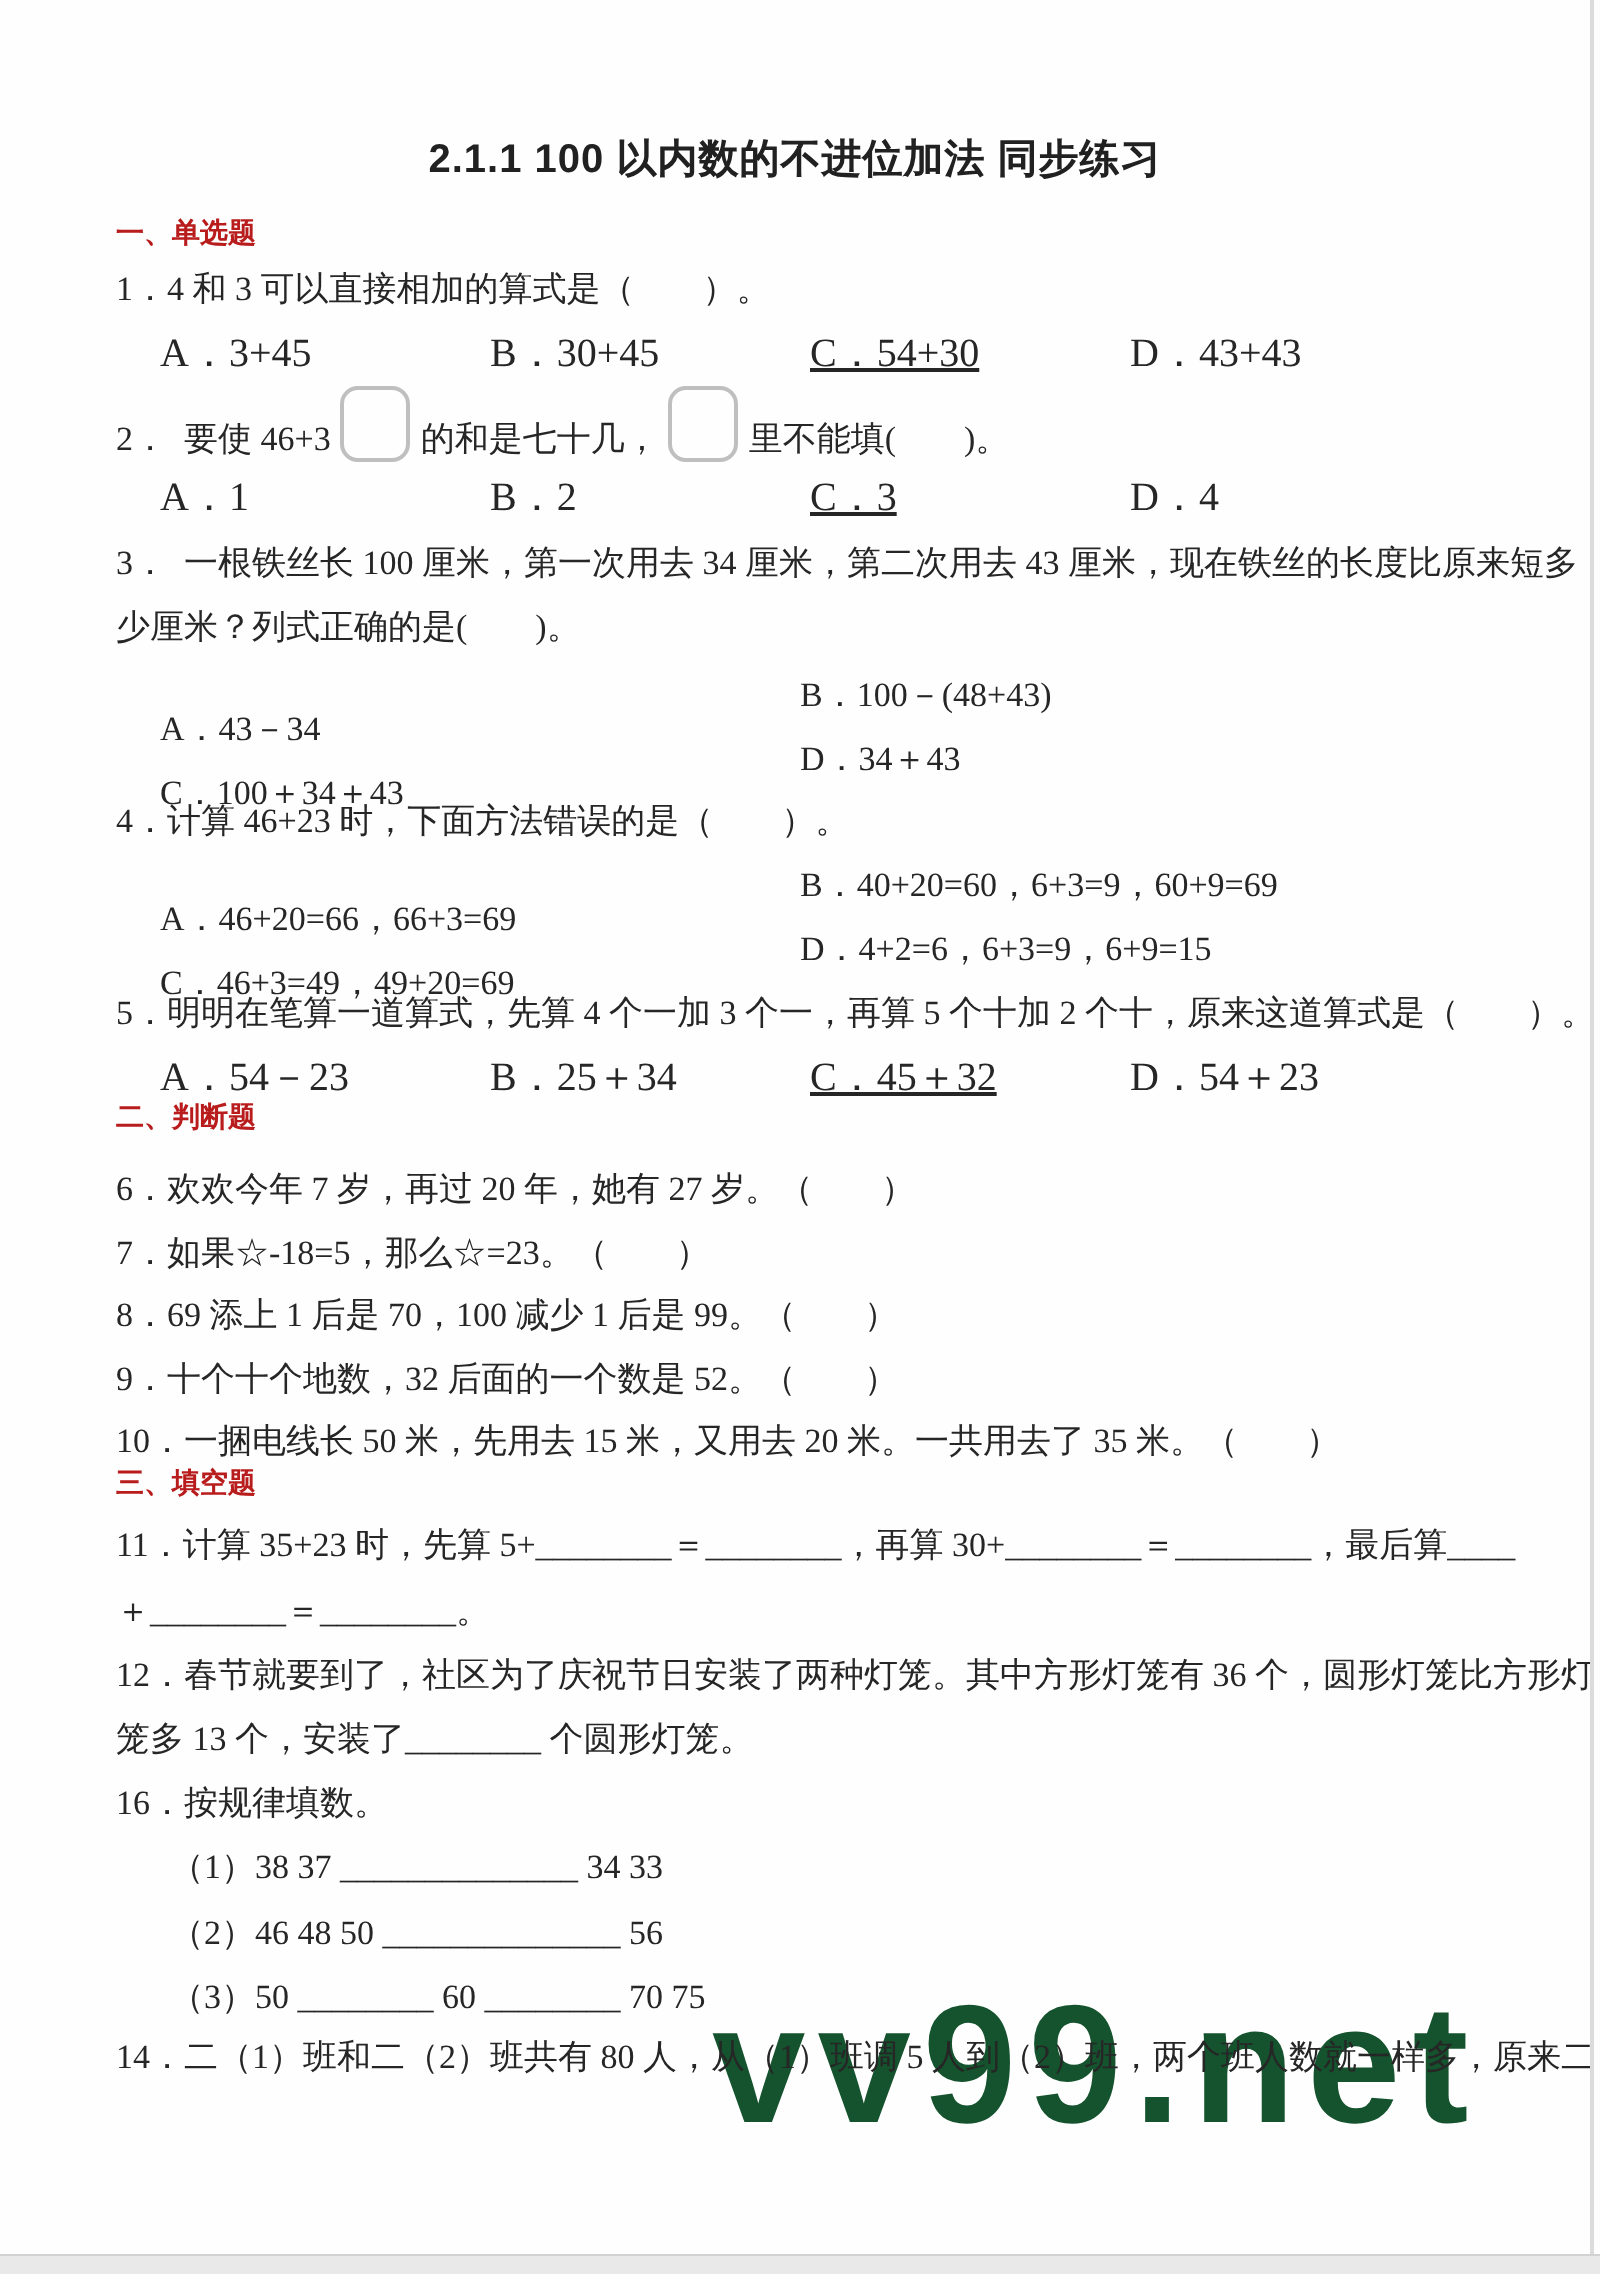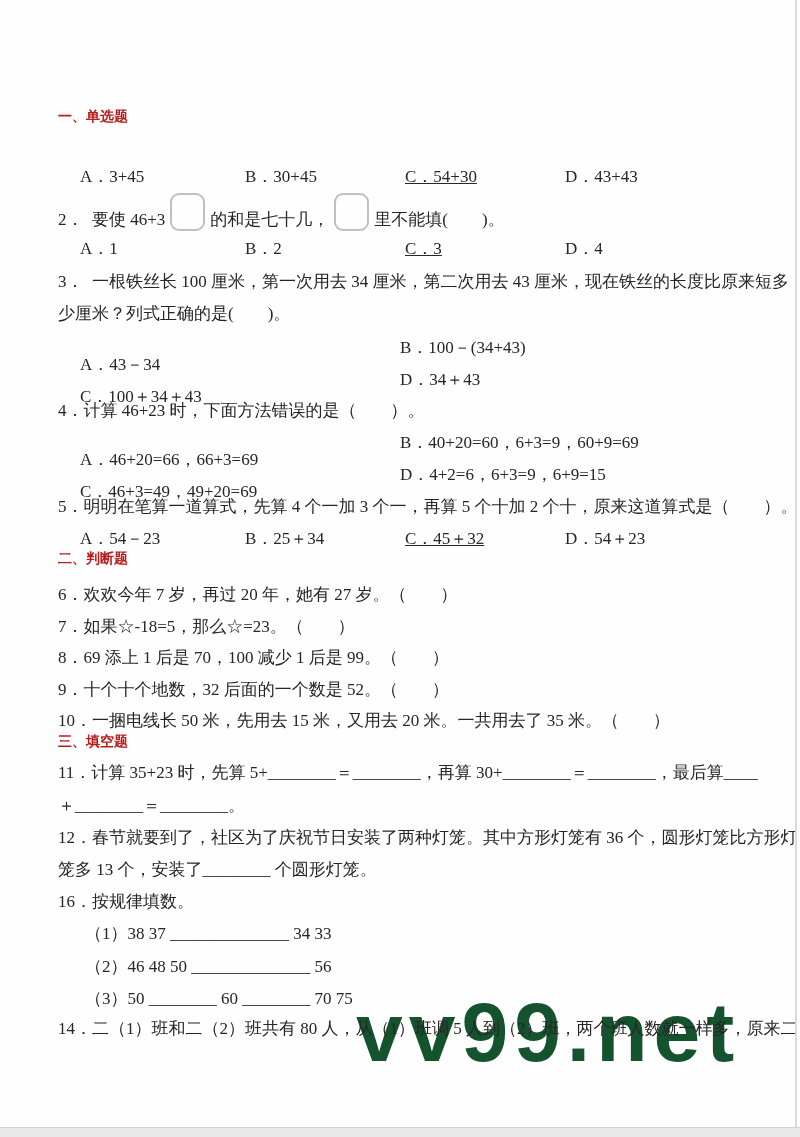--- a/index.html
+++ b/index.html
@@ -22,21 +22,21 @@
     font-weight:bold;font-size:20px;color:#212121;letter-spacing:0.5px;
     white-space:pre;
   }
   .sec{
     position:absolute;left:58px;
     font-family:"Liberation Sans","DejaVu Sans",sans-serif;
     font-weight:bold;font-size:14px;color:#b91c1c;white-space:pre;
   }
   .line{position:absolute;left:58px;font-size:17px;white-space:pre;line-height:22px;}
   .indent2{left:85px;}
-  .row4{position:absolute;left:80px;display:flex;font-size:17px;white-space:pre;line-height:22px;}
+  .row4{position:absolute;left:80px;display:flex;font-size:20px;white-space:pre;line-height:22px;}
   .row4 .c1{width:165px;}
   .row4 .c2{width:160px;}
   .row4 .c3{width:160px;text-decoration:underline;}
   .row2{position:absolute;left:80px;display:flex;font-size:17px;white-space:pre;line-height:22px;}
   .row2 .cl{width:320px;margin-top:17px;}
   .q2row{display:flex;align-items:flex-end;height:42px;}
   .blank-box{
     display:inline-block;width:31px;height:34px;
     border:2px solid #bfbfbf;border-radius:9px;
     margin:0 5px;background:#fefefe;flex:none;
@@ -49,23 +49,25 @@
 </style>
 </head>
 <body>
 
 <div class="page">
 
   <div class="watermark">vv99.net</div>
 
   <div class="content">
 
+    <div class="title">2.1.1 100 以内数的不进位加法 同步练习</div>
 
     <div class="sec" style="top:108px">一、单选题</div>
 
+    <div class="line" style="top:134px">1．4 和 3 可以直接相加的算式是（　　）。</div>
     <div class="row4" style="top:166px">
       <span class="c1">A．3+45</span>
       <span class="c2">B．30+45</span>
       <span class="c3">C．54+30</span>
       <span>D．43+43</span>
     </div>
 
     <div class="line q2row" style="top:189px">
       <span>2．  要使 46+3</span>
       <span class="blank-box"></span>
@@ -77,21 +79,21 @@
       <span class="c1">A．1</span>
       <span class="c2">B．2</span>
       <span class="c3">C．3</span>
       <span>D．4</span>
     </div>
 
     <div class="line" style="top:271px">3．  一根铁丝长 100 厘米，第一次用去 34 厘米，第二次用去 43 厘米，现在铁丝的长度比原来短多</div>
     <div class="line" style="top:303px">少厘米？列式正确的是(　　)。</div>
     <div class="row2" style="top:337px">
       <span class="cl">A．43－34</span>
-      <span>B．100－(34+43)</span>
+      <span>B．100－(48+43)</span>
     </div>
     <div class="row2" style="top:369px">
       <span class="cl">C．100＋34＋43</span>
       <span>D．34＋43</span>
     </div>
 
     <div class="line" style="top:400px">4．计算 46+23 时，下面方法错误的是（　　）。</div>
     <div class="row2" style="top:432px">
       <span class="cl">A．46+20=66，66+3=69</span>
       <span>B．40+20=60，6+3=9，60+9=69</span>

